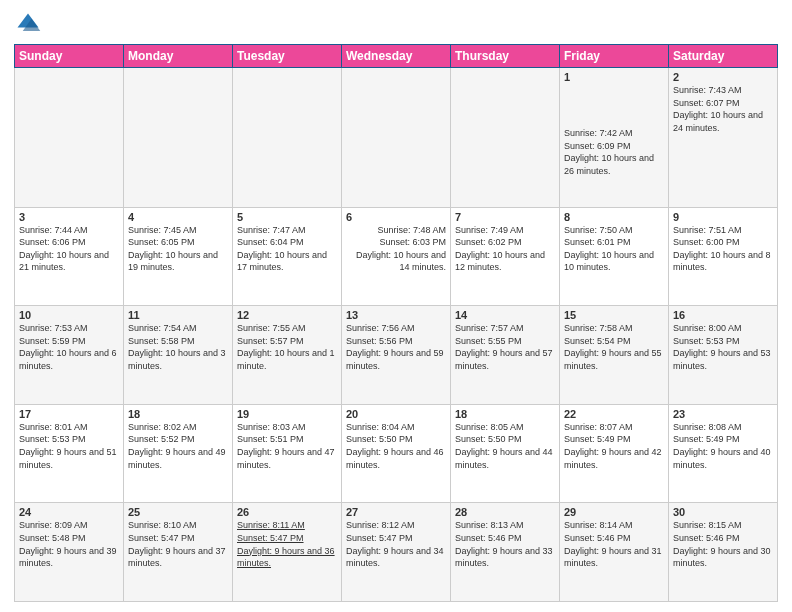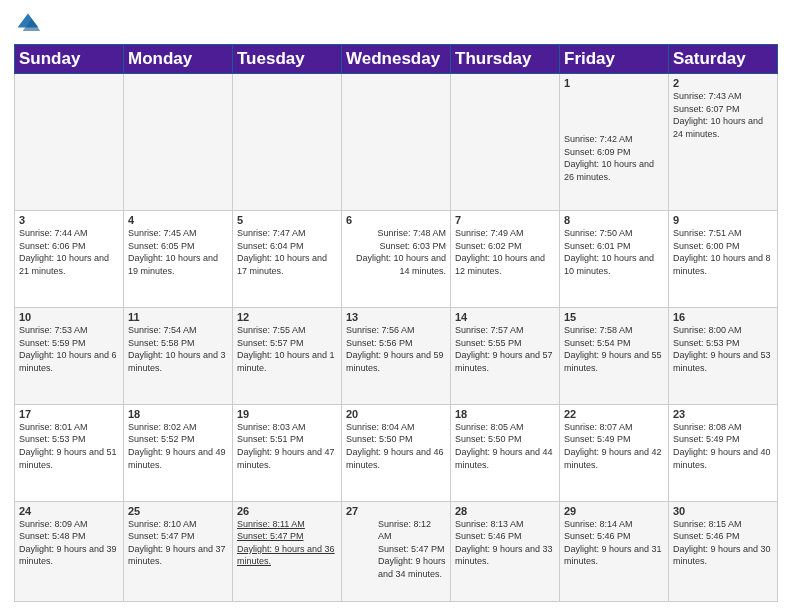--- a/index.html
+++ b/index.html
@@ -59,23 +59,23 @@
       font-size: 13px;
       color: #444;
     }
     .calendar {
       flex: 1;
       border-collapse: collapse;
       width: 100%;
       table-layout: fixed;
     }
     .calendar th {
-      background: #4c1d95;
+      background: #ec4899;
       color: #fff;
-      font-size: 17px;
+      font-size: 12px;
       font-weight: bold;
       padding: 4px 4px;
       border: 1px solid #1a5a90;
       text-align: left;
     }
     .calendar td {
       border: 1px solid #ccc;
       vertical-align: top;
       padding: 3px 4px;
       font-size: 9.5px;
@@ -302,21 +302,21 @@
 Daylight: 9 hours and 37 minutes.</div>
           </td>
           <td>
             <span class="day-num">26</span>
             <div class="day-info" style="white-space: pre-line; text-decoration: underline;">Sunrise: 8:11 AM
 Sunset: 5:47 PM
 Daylight: 9 hours and 36 minutes.</div>
           </td>
           <td>
             <span class="day-num">27</span>
-            <div class="day-info" style="white-space: pre-line; margin-left: 32px;">Sunrise: 8:12 AM
+            <div class="day-info" style="white-space: pre-line;">Sunrise: 8:12 AM
 Sunset: 5:47 PM
 Daylight: 9 hours and 34 minutes.</div>
           </td>
           <td>
             <span class="day-num">28</span>
             <div class="day-info" style="white-space: pre-line;">Sunrise: 8:13 AM
 Sunset: 5:46 PM
 Daylight: 9 hours and 33 minutes.</div>
           </td>
           <td>

